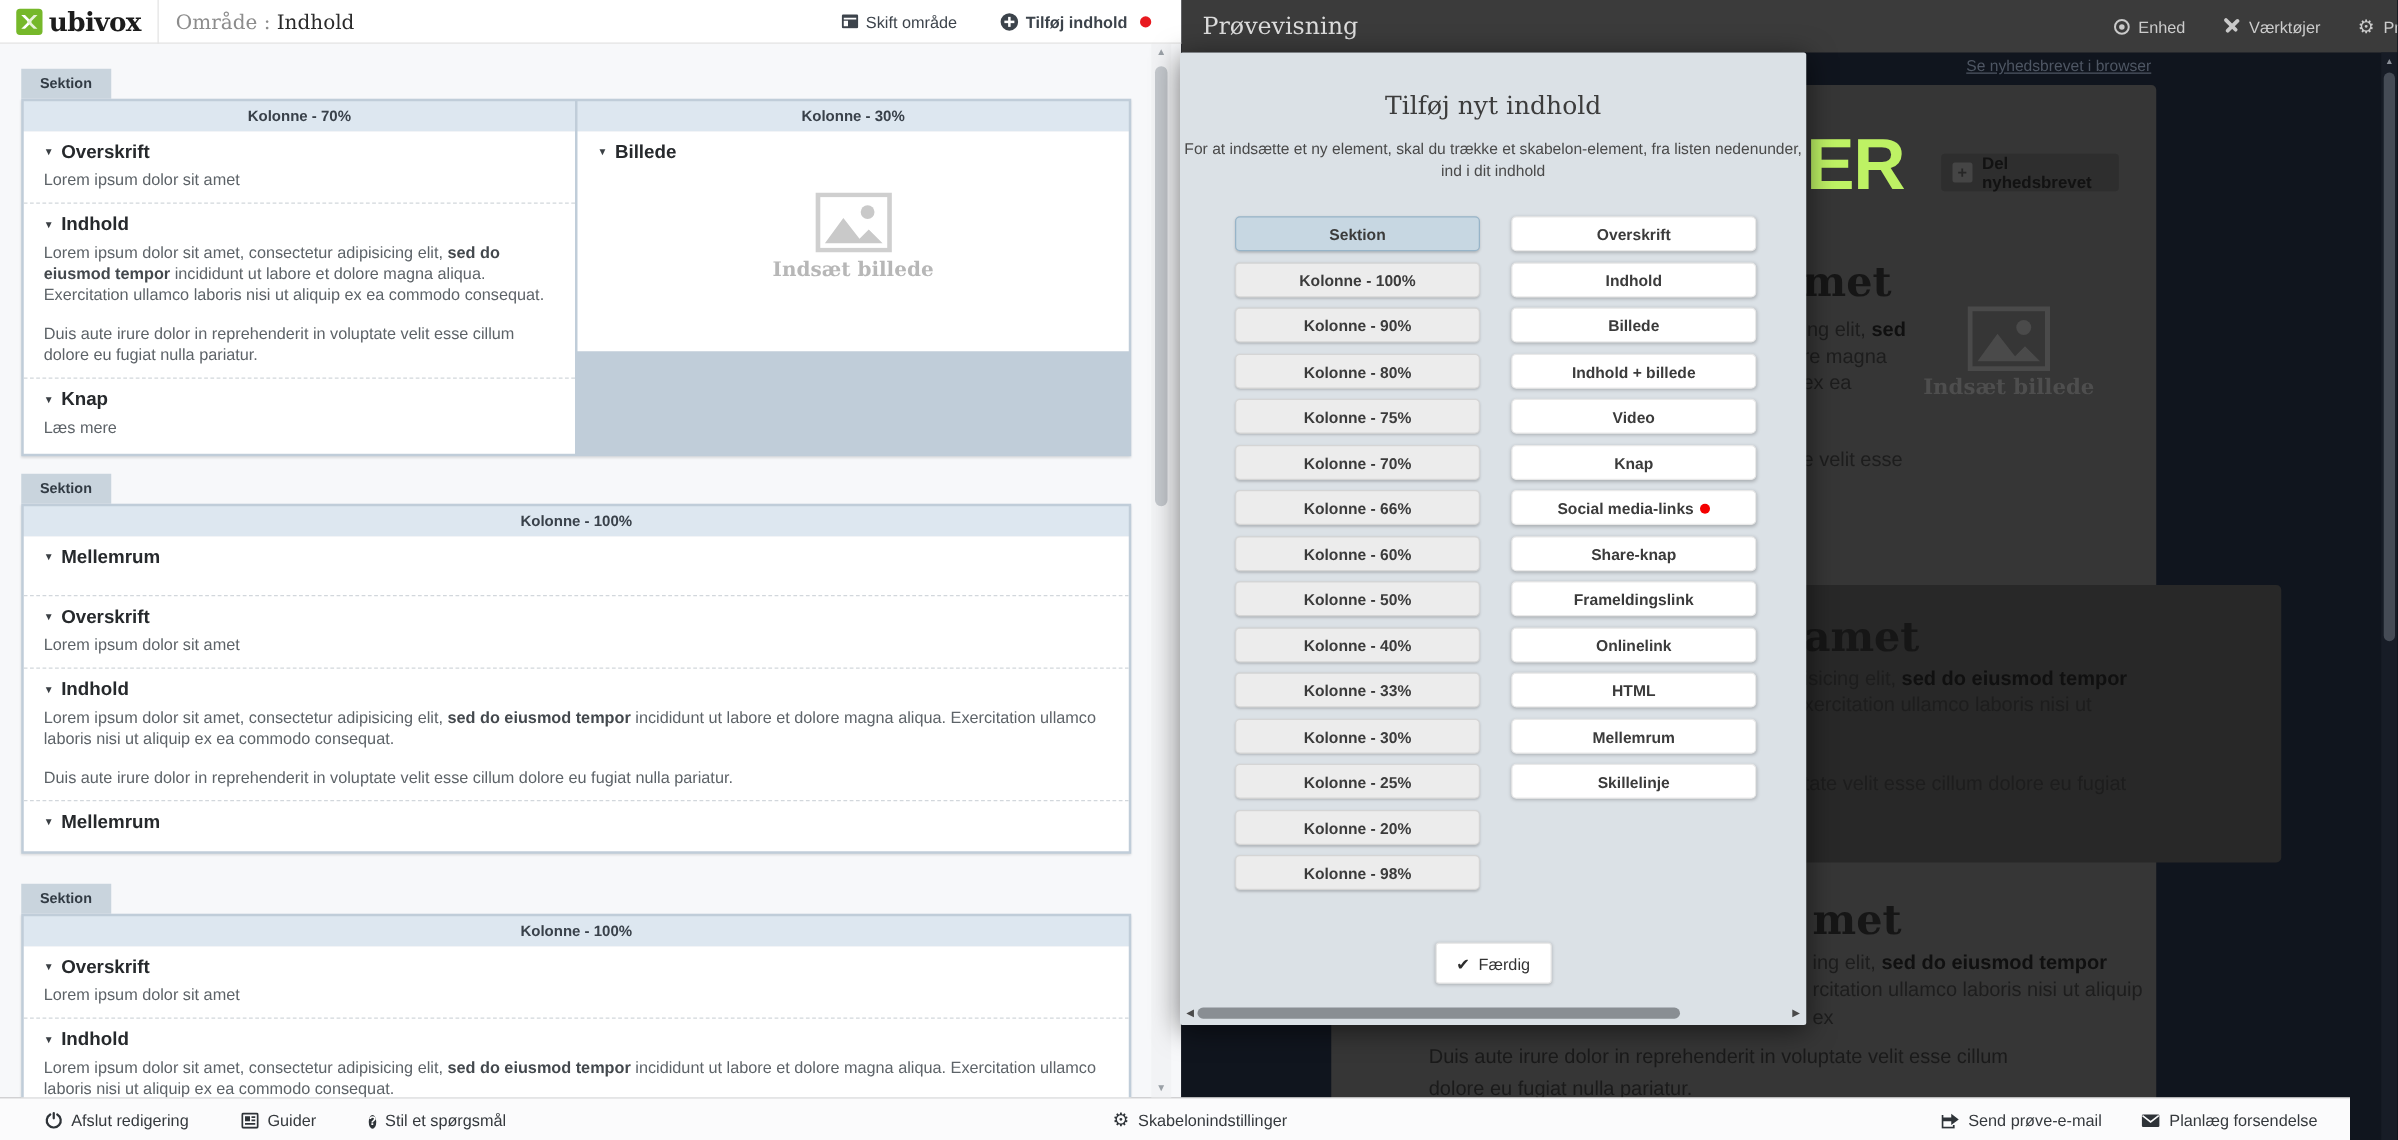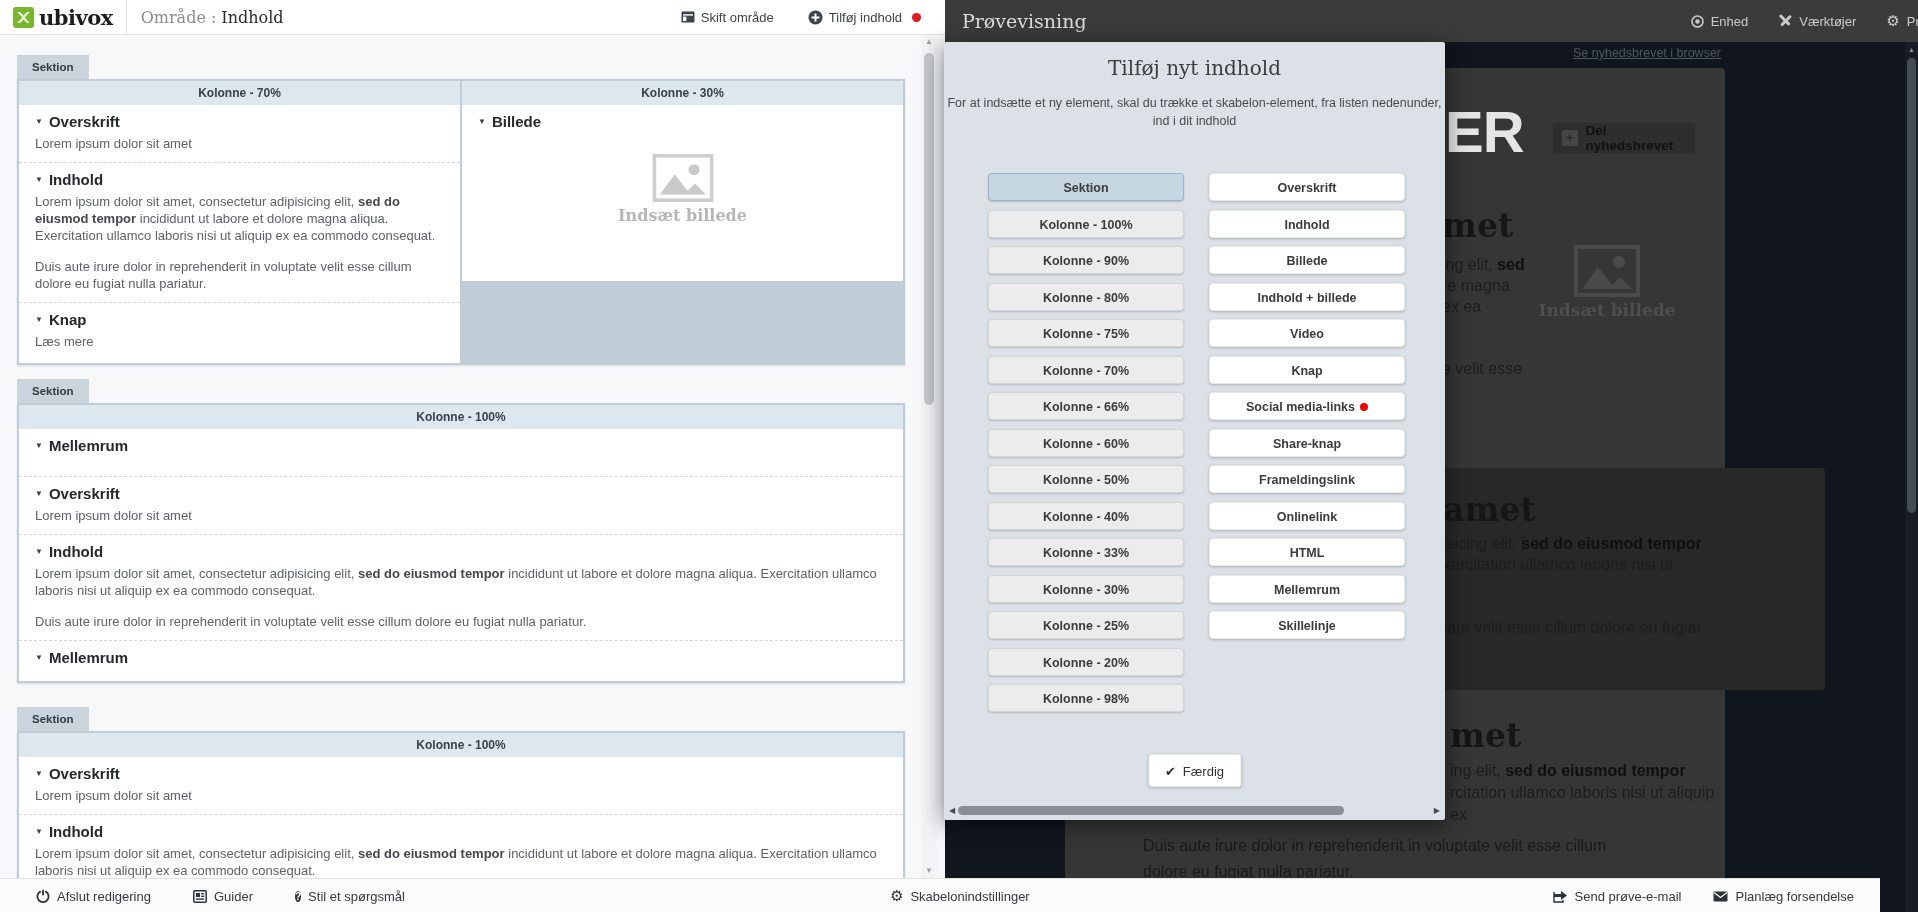--- a/index.html
+++ b/index.html
@@ -13,21 +13,21 @@
   #app-header { position:absolute; left:0; top:0; width:945px; height:35px; background:#fff; border-bottom:1px solid #e2e2e2; display:flex; align-items:center; z-index:5; }
   .logo-wrap { display:flex; align-items:center; padding:0 13px; height:35px; }
   .logo-glyph { width:21px; height:21px; border-radius:3px; background:#76b82a; margin-right:5px; position:relative; }
   .logo-glyph svg { position:absolute; left:3px; top:3px; }
   .logo-text { font-family:"DejaVu Serif", serif; font-weight:bold; font-size:21px; color:#1c1c1c; letter-spacing:-0.5px; }
   .hdr-divider { width:1px; height:35px; background:#e4e4e4; }
   .area-label { font-family:"DejaVu Serif", serif; font-size:16px; color:#8c8c8c; margin-left:14px; }
   .area-value { font-family:"DejaVu Serif", serif; font-size:16px; color:#2a2a2a; margin-left:5px; }
   .hdr-btn { display:flex; align-items:center; gap:6px; font-size:13px; color:#3c434b; cursor:pointer; }
   #btn-skift { margin-left:auto; }
-  #btn-tilfoej { margin-left:34px; margin-right:24px; position:relative; }
+  #btn-tilfoej { margin-left:34px; margin-right:24px; position:relative;font-weight:bold; }
   .red-dot { width:9px; height:9px; border-radius:50%; background:#e8191f; display:inline-block; margin-left:4px; }
 
   
   #editor { position:absolute; left:0; top:35px; width:921px; height:843px; overflow:hidden; padding:20px 16px 0 17px; }
   .sectab { display:inline-block; height:24px; line-height:24px; padding:0 15px; background:#c9d4dd; color:#323b44; font-size:11.5px; font-weight:bold; }
   .secbox { background:#c0cdd9; padding:2px; box-shadow:0 1px 2px rgba(0,0,0,0.12); }
   .cols { display:flex; gap:2px; }
   .col { flex:1 1 0; min-width:0; }
   .colhead { height:24px; line-height:24px; text-align:center; background:#dde7f0; color:#39414a; font-size:12px; font-weight:bold; }
   .colbody { background:#fff; overflow:hidden; }
@@ -61,21 +61,21 @@
   #preview-title { font-family:"DejaVu Serif", serif; font-size:19px; color:#dcdcdc; margin-left:17px; }
   #preview-menu { margin-left:auto; margin-right:30px; display:flex; gap:30px; }
   .pv-menu-item { display:flex; align-items:center; gap:7px; color:#cccccc; font-size:13px; cursor:pointer; }
   .gear-glyph { font-size:15px; line-height:1; }
 
   #browser-link { position:absolute; left:628px; top:46px; font-size:12.5px; color:#4e5663; text-decoration:underline; z-index:1; }
 
   
   #newsletter { position:absolute; left:120px; top:68px; width:660px; height:844px; background:#363636; border-radius:4px 4px 0 0; }
   .nl-abs { position:absolute; }
-  #nl-masthead { left:380px; top:30px; font-size:58px; font-weight:800; color:#e5e5e5; letter-spacing:-1px; }
+  #nl-masthead { left:380px; top:30px; font-size:58px; font-weight:800; color:#bef264; letter-spacing:-1px; }
   #nl-share { left:488px; top:55px; width:142px; height:30px; background:#2e2e2e; border-radius:3px; display:flex; align-items:center; gap:8px; padding-left:9px; }
   #nl-share .plus-sq { width:16px; height:16px; background:#454545; border-radius:2px; color:#262626; font-size:13px; font-weight:bold; text-align:center; line-height:16px; }
   #nl-share .lbl { font-size:13.5px; font-weight:bold; color:#121212; }
   .nl-h { font-family:"DejaVu Serif", serif; font-weight:bold; font-size:33px; color:#161616; }
   #nl-h1 { left:377px; top:138px; }
   #pv-b1 { left:377px; top:186px; }
   .pv-line { font-size:16px; line-height:21px; color:#1d1d1d; }
   .pv-line b { color:#101010; }
   #nl-imgph { left:457px; top:177px; width:170px; text-align:center; }
   #nl-imgph .img-ph-caption { color:#4e4e4e; font-size:17px; margin-top:3px; }
@@ -89,21 +89,21 @@
   #pv-b2 .pv-line { line-height:22px; }
   #nl-bottom-p { left:78px; top:765px; width:490px; font-size:16px; line-height:26px; color:#1a1a1a; }
 
   
   #pv-scrollbar { position:absolute; right:0; top:42px; width:13px; height:870px; background:#171c26; z-index:3; }
   #pv-scrollbar .arr { color:#8a8f98; font-size:7px; text-align:center; display:block; margin-top:4px; }
   #pv-thumb { position:absolute; left:2px; top:16px; width:9px; height:455px; background:#454b55; border-radius:5px; }
 
   
   #modal { position:absolute; left:944px; top:42px; width:501px; height:778px; background:#dbe1e6; border-radius:2px; box-shadow:0 4px 22px rgba(0,0,0,0.55); z-index:40; }
-  #modal-title { font-family:"DejaVu Serif", serif; font-size:20px; color:#3c3c3c; text-align:center; margin-top:14px; }
+  #modal-title { font-family:"DejaVu Serif", serif; font-size:20px; color:#3c3c3c; text-align:center; margin-top:30px; }
   #modal-desc { margin-top:14px; text-align:center; font-size:12.5px; line-height:18px; color:#4a4a4a; }
   .mcol { position:absolute; top:131px; display:flex; flex-direction:column; gap:8.5px; }
   #modal-left-col { left:44px; width:196px; }
   #modal-right-col { left:265px; width:196px; }
   .mbtn { height:28px; line-height:28px; text-align:center; font-size:12.5px; font-weight:600; color:#3b3b3b; border-radius:4px; cursor:pointer; }
   .mbtn.gray { background:#ececec; border:1px solid #d5d5d5; box-shadow:0 1px 2px rgba(0,0,0,0.18); }
   .mbtn.gray.sel { background:#c7d7e2; border:1px solid #97b4c8; }
   .mbtn.white { background:#ffffff; border:1px solid #e9e9e9; box-shadow:0 1px 3px rgba(0,0,0,0.22); }
   .mbtn .red-dot { width:8px; height:8px; position:relative; top:0px; margin-left:5px; background:#f40000; }
   #modal-done { position:absolute; left:50%; transform:translateX(-50%); top:712px; background:#fff; border:1px solid #e6e6e6; box-shadow:0 1px 3px rgba(0,0,0,0.22); border-radius:3px; height:33px; line-height:33px; padding:0 16px; font-size:13px; color:#333; cursor:pointer; }

